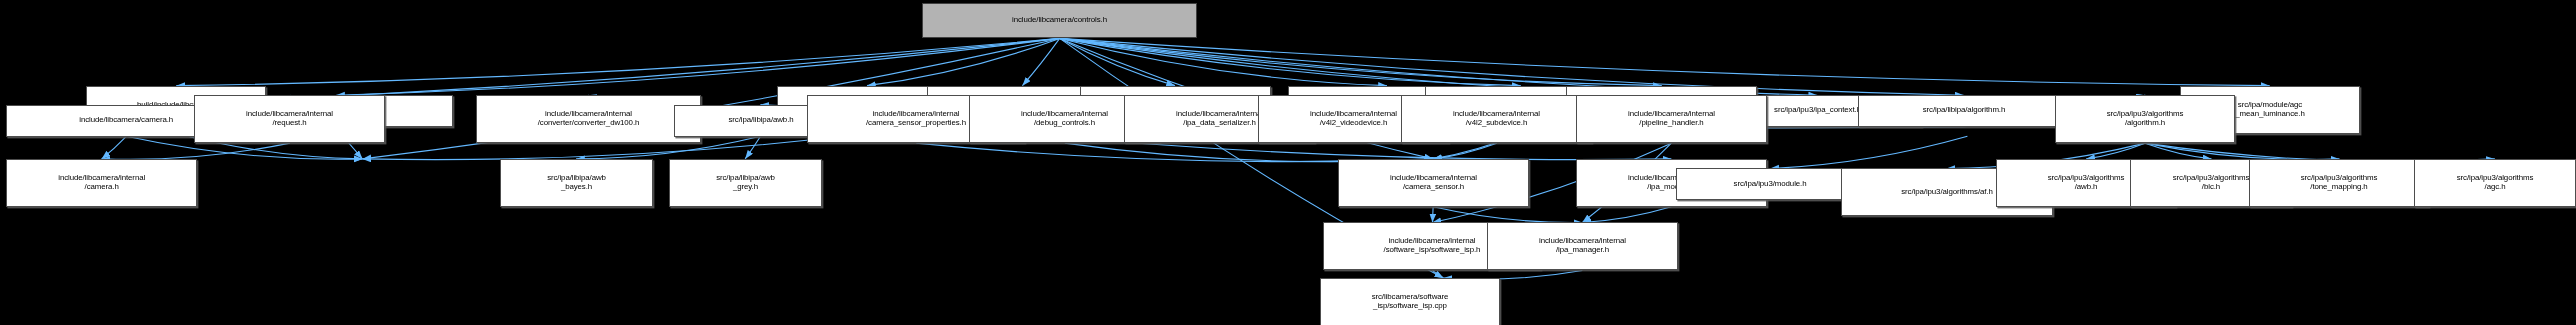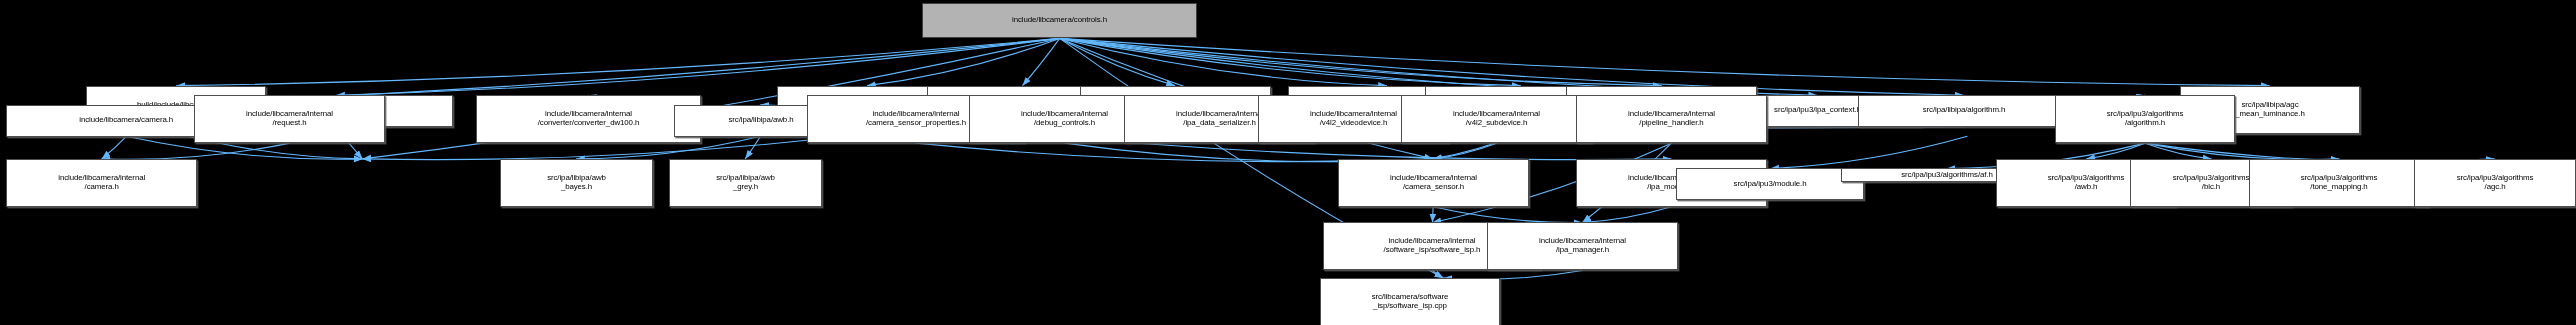--- a/index.html
+++ b/index.html
@@ -133,21 +133,21 @@
     <div class="node" style="left: 1080px; top: 86px; width: 191px; height: 48px;">include/libcamera/internal
 /v4l2_device.h</div>
     <div class="node" style="left: 1288px; top: 86px; width: 197px; height: 48px;">build/include/libcamera
 /ipa/core_ipa_interface.h</div>
     <div class="node" style="left: 1425px; top: 86px; width: 191px; height: 48px;">include/libcamera/internal
 /camera_lens.h</div>
     <div class="node" style="left: 1566px; top: 86px; width: 191px; height: 48px;">include/libcamera/internal
 /delayed_controls.h</div>
     <div class="node" style="left: 1713px; top: 95px; width: 209px; height: 31.5px;">src/ipa/ipu3/ipa_context.h</div>
     <div class="node" style="left: 1858px; top: 95px; width: 212px; height: 31.5px;">src/ipa/libipa/algorithm.h</div>
-    <div class="node" style="left: 2180px; top: 86px; width: 180px; height: 48px;">src/ipa/libipa/agc
+    <div class="node" style="left: 2180px; top: 86px; width: 180px; height: 48px;">src/ipa/module/agc
 _mean_luminance.h</div>
     <div class="node" style="left: 6.2px; top: 105px; width: 240px; height: 31.5px;">include/libcamera/camera.h</div>
     <div class="node" style="left: 194px; top: 95px; width: 191px; height: 48px;">include/libcamera/internal
 /request.h</div>
     <div class="node" style="left: 476px; top: 95px; width: 225px; height: 48px;">include/libcamera/internal
 /converter/converter_dw100.h</div>
     <div class="node" style="left: 674px; top: 105px; width: 174px; height: 31.5px;">src/ipa/libipa/awb.h</div>
     <div class="node" style="left: 807px; top: 95px; width: 218px; height: 48px;">include/libcamera/internal
 /camera_sensor_properties.h</div>
     <div class="node" style="left: 969px; top: 95px; width: 191px; height: 48px;">include/libcamera/internal
@@ -166,21 +166,21 @@
 /camera.h</div>
     <div class="node" style="left: 500px; top: 159px; width: 153px; height: 48px;">src/ipa/libipa/awb
 _bayes.h</div>
     <div class="node" style="left: 669px; top: 159px; width: 153px; height: 48px;">src/ipa/libipa/awb
 _grey.h</div>
     <div class="node" style="left: 1338px; top: 159px; width: 191px; height: 48px;">include/libcamera/internal
 /camera_sensor.h</div>
     <div class="node" style="left: 1576px; top: 159px; width: 191px; height: 48px;">include/libcamera/internal
 /ipa_module.h</div>
     <div class="node" style="left: 1676px; top: 168px; width: 188px; height: 32px;">src/ipa/ipu3/module.h</div>
-    <div class="node" style="left: 1841px; top: 168px; width: 212px; height: 14px;">src/ipa/ipu3/algorithms/af.h</div>
+    <div class="node" style="left: 1841px; top: 168px; width: 212px; height: 48px;">src/ipa/ipu3/algorithms/af.h</div>
     <div class="node" style="left: 1996px; top: 159px; width: 180px; height: 48px;">src/ipa/ipu3/algorithms
 /awb.h</div>
     <div class="node" style="left: 2130px; top: 159px; width: 162px; height: 48px;">src/ipa/ipu3/algorithms
 /blc.h</div>
     <div class="node" style="left: 2249px; top: 159px; width: 180px; height: 48px;">src/ipa/ipu3/algorithms
 /tone_mapping.h</div>
     <div class="node" style="left: 2414px; top: 159px; width: 162px; height: 48px;">src/ipa/ipu3/algorithms
 /agc.h</div>
     <div class="node" style="left: 1323px; top: 222px; width: 218px; height: 48px;">include/libcamera/internal
 /software_isp/software_isp.h</div>

